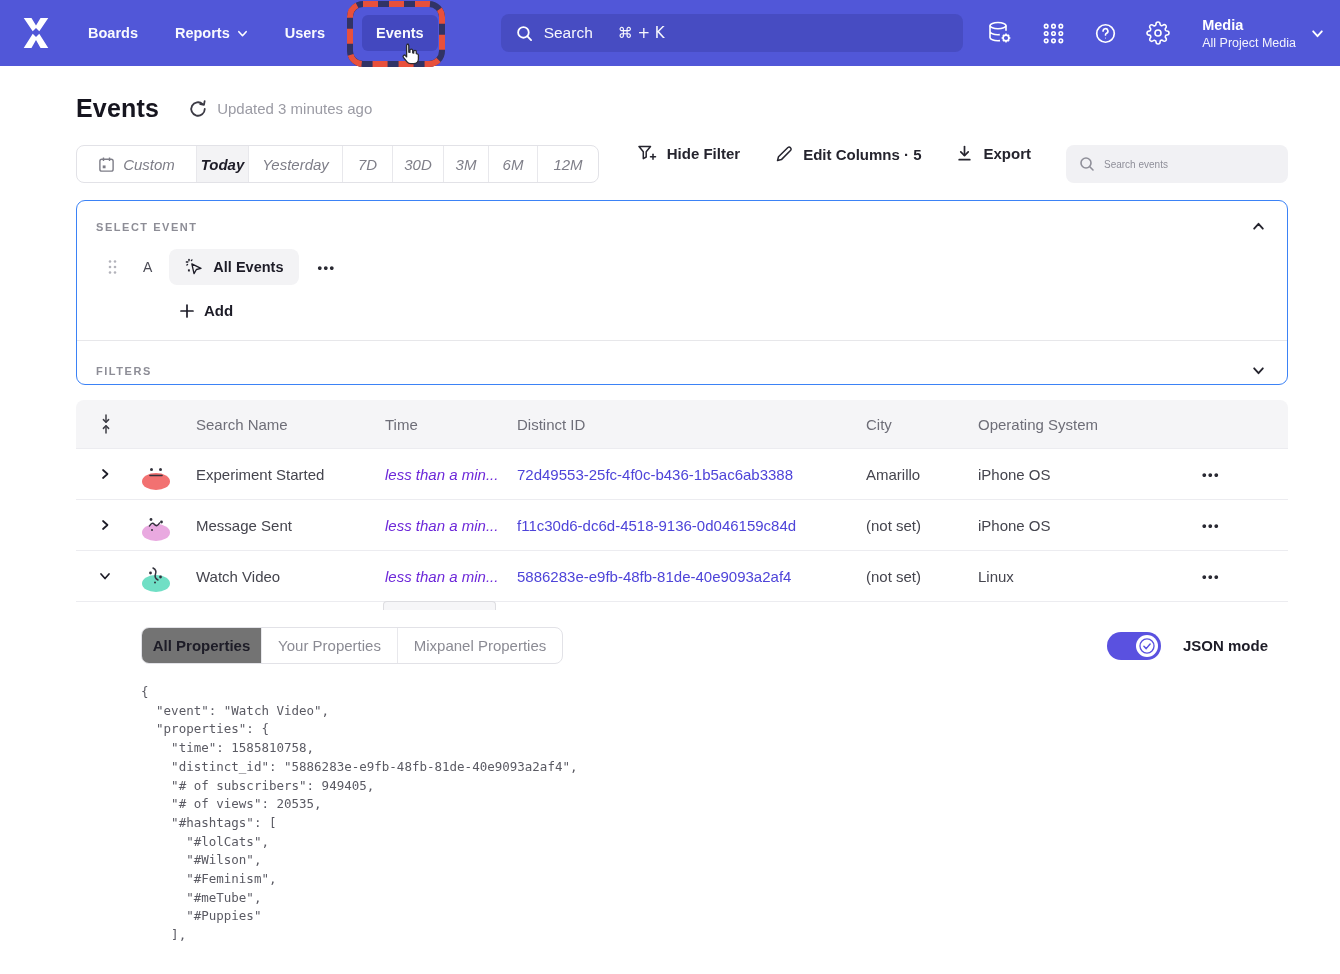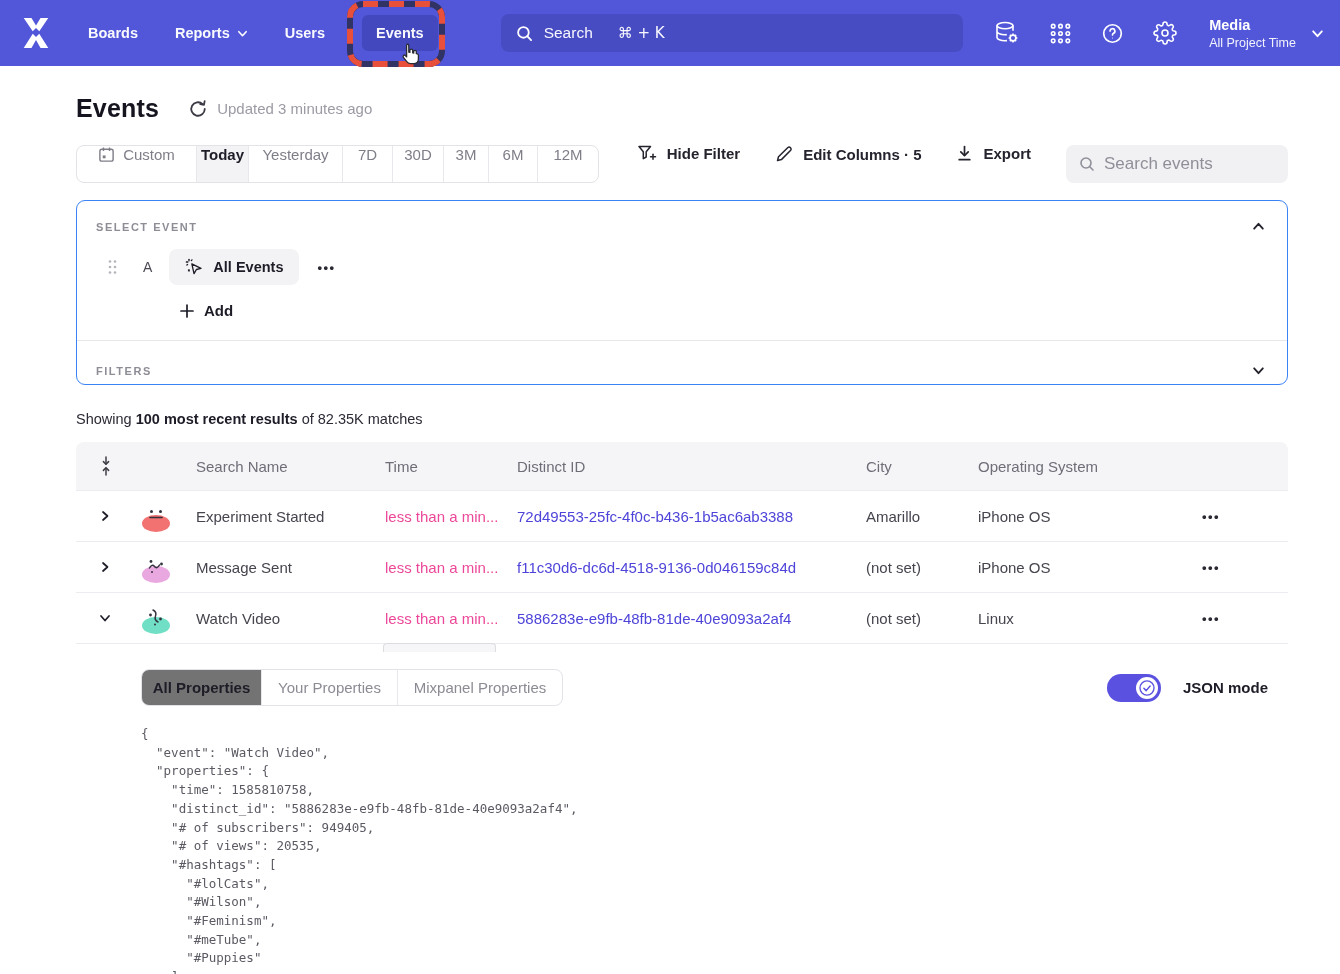--- a/index.html
+++ b/index.html
@@ -26,27 +26,27 @@
 
   
   .main { padding: 0 52px 0 76px; }
   .page-head { display: flex; align-items: center; margin-top: 28px; }
   .page-title { font-size: 25px; font-weight: 700; color: #16151f; letter-spacing: .2px; }
   .refresh { margin-left: 30px; color: #3b3a44; cursor: pointer; display: flex; }
   .updated { margin-left: 10px; color: #9b9ba4; font-size: 15px; }
 
   .controls { display: flex; align-items: center; margin-top: 22px; height: 38px; }
   .seg-group { display: inline-flex; height: 38px; border: 1px solid #e2e2e7; border-radius: 8px; overflow: hidden; background: #fff; }
-  .seg { display: flex; align-items: flex-start; justify-content: center; gap: 8px; border-right: 1px solid #e8e8ec; color: #7e7e88; font-size: 15px; cursor: pointer; white-space: nowrap; }
+  .seg { display: flex; align-items: center; justify-content: center; gap: 8px; border-right: 1px solid #e8e8ec; color: #7e7e88; font-size: 15px; cursor: pointer; white-space: nowrap; font-style: italic; }
   .seg:last-child { border-right: none; }
   .seg.sel { background: #f3f3f5; color: #1d1c27; font-weight: 700; }
   .right-tools { margin-left: auto; display: flex; align-items: flex-start; gap: 35px; }
   .tool-btn { display: flex; align-items: center; gap: 10px; font-size: 15px; font-weight: 600; color: #25242e; cursor: pointer; white-space: nowrap; }
   .tool-btn svg { color: #25242e; }
-  .search-events { display: flex; align-items: center; gap: 9px; width: 222px; height: 38px; background: #f1f1f4; border-radius: 8px; padding: 0 13px; color: #8f8f99; font-size: 17px; cursor: text; }
+  .search-events { display: flex; align-items: center; gap: 9px; width: 222px; height: 38px; background: #f1f1f4; border-radius: 8px; padding: 0 13px; color: #8f8f99; font-size: 10px; cursor: text; }
 
   
   .query-card { margin-top: 17px; border: 1px solid #3b82f6; border-radius: 9px; background: #fff; }
   .qc-top { padding: 17px 20px 21px 19px; }
   .qc-head { display: flex; align-items: center; justify-content: space-between; }
   .qc-label { font-size: 11px; letter-spacing: .14em; font-weight: 700; color: #8d8d96; }
   .chev-btn { color: #25242e; cursor: pointer; display: flex; padding: 2px; }
   .event-row { display: flex; align-items: center; margin-top: 14px; height: 36px; }
   .drag { margin-left: 11px; cursor: grab; display: flex; }
   .step-letter { margin-left: 25px; font-size: 14px; color: #4a4a54; font-weight: 500; }
@@ -62,21 +62,21 @@
 
   .table { margin-top: 15px; }
   .tgrid { display: grid; grid-template-columns: 48px 56px 205px 132px 349px 112px 170px 1fr; align-items: center; }
   .thead { height: 48px; background: #f5f5f7; border-radius: 8px 8px 0 0; color: #6e6e78; font-size: 15px; }
   .th-name, .td-name { padding-left: 16px; }
   .sort-cell { display: flex; justify-content: center; padding-left: 12px; }
   .trow { height: 51px; border-top: 1px solid #ececf0; font-size: 15px; color: #45454e; cursor: pointer; }
   .trow:first-of-type { border-top: none; }
   .expander { display: flex; justify-content: center; padding-left: 10px; color: #1d1c27; }
   .avatar { width: 28px; height: 28px; border-radius: 50%; margin-left: 18px; position: relative; }
-  .td-time { color: #ec4899; }
+  .td-time { color: #6d28d9; font-style: italic; }
   .td-id a { color: #4e44d9; text-decoration: none; font-size: 15px; }
   .row-actions { padding-left: 36px; }
 
   
   .detail { border-top: 1px solid #ececf0; position: relative; padding: 25px 20px 0 65px; }
   .frag { position: absolute; left: 307px; top: -1px; width: 113px; height: 9px; background: #f6f6f8; border: 1px solid #dddde1; border-bottom: none; border-radius: 4px 4px 0 0; }
   .detail-bar { display: flex; align-items: center; }
   .tabs { display: inline-flex; height: 37px; border: 1px solid #e2e2e7; border-radius: 8px; overflow: hidden; }
   .tab { display: flex; align-items: center; justify-content: center; border-right: 1px solid #e8e8ec; color: #8b8b94; font-size: 15px; cursor: pointer; white-space: nowrap; }
   .tab:last-child { border-right: none; }
@@ -169,21 +169,21 @@
       </span>
       <span class="icon-btn">
         <svg width="24" height="24" viewBox="0 0 24 24" fill="none" stroke="#fff" stroke-width="1.6" stroke-linejoin="round">
           <circle cx="12" cy="12" r="3"></circle>
           <path d="M19.4 15a1.65 1.65 0 0 0 .33 1.82l.06.06a2 2 0 0 1 0 2.83 2 2 0 0 1-2.83 0l-.06-.06a1.65 1.65 0 0 0-1.82-.33 1.65 1.65 0 0 0-1 1.51V21a2 2 0 0 1-2 2 2 2 0 0 1-2-2v-.09A1.65 1.65 0 0 0 9 19.4a1.65 1.65 0 0 0-1.82.33l-.06.06a2 2 0 0 1-2.83 0 2 2 0 0 1 0-2.83l.06-.06a1.65 1.65 0 0 0 .33-1.82 1.65 1.65 0 0 0-1.51-1H3a2 2 0 0 1-2-2 2 2 0 0 1 2-2h.09A1.65 1.65 0 0 0 4.6 9a1.65 1.65 0 0 0-.33-1.82l-.06-.06a2 2 0 0 1 0-2.83 2 2 0 0 1 2.83 0l.06.06a1.65 1.65 0 0 0 1.82.33H9a1.65 1.65 0 0 0 1-1.51V3a2 2 0 0 1 2-2 2 2 0 0 1 2 2v.09a1.65 1.65 0 0 0 1 1.51 1.65 1.65 0 0 0 1.82-.33l.06-.06a2 2 0 0 1 2.83 0 2 2 0 0 1 0 2.83l-.06.06a1.65 1.65 0 0 0-.33 1.82V9a1.65 1.65 0 0 0 1.51 1H21a2 2 0 0 1 2 2 2 2 0 0 1-2 2h-.09a1.65 1.65 0 0 0-1.51 1z"></path>
         </svg>
       </span>
       <span class="project">
         <span>
           <div class="project-name">Media</div>
-          <div class="project-scope">All Project Time</div>
+          <div class="project-scope">All Project Media</div>
         </span>
         <svg width="13" height="13" viewBox="0 0 12 12">
             <polyline points="2,4 6,8.5 10,4" fill="none" stroke="#fff" stroke-width="1.7" stroke-linecap="round" stroke-linejoin="round"></polyline>
           </svg>
       </span>
     </div>
   </header>
 
   <main class="main">
 
@@ -312,21 +312,20 @@
       <div class="qc-filters">
         <span class="qc-label">FILTERS</span>
         <span class="chev-btn">
           <svg width="13" height="13" viewBox="0 0 12 12">
               <polyline points="2,4 6,8.5 10,4" fill="none" stroke="#25242e" stroke-width="1.7" stroke-linecap="round" stroke-linejoin="round"></polyline>
             </svg>
         </span>
       </div>
     </section>
 
-    <p class="results-line"><span>Showing </span><b>100 most recent results</b><span> of 82.35K matches</span></p>
 
     <section class="table">
       <div class="tgrid thead">
         <span class="sort-cell">
           <svg width="14" height="20" viewBox="0 0 14 20" fill="none" stroke="#3c3c45" stroke-width="1.5" stroke-linecap="round" stroke-linejoin="round">
             <line x1="7" y1="1" x2="7" y2="8"></line>
               <polyline points="4.4,5.6 7,8.2 9.6,5.6"></polyline>
             <line x1="7" y1="19" x2="7" y2="12"></line>
               <polyline points="4.4,14.4 7,11.8 9.6,14.4"></polyline>
           </svg>

